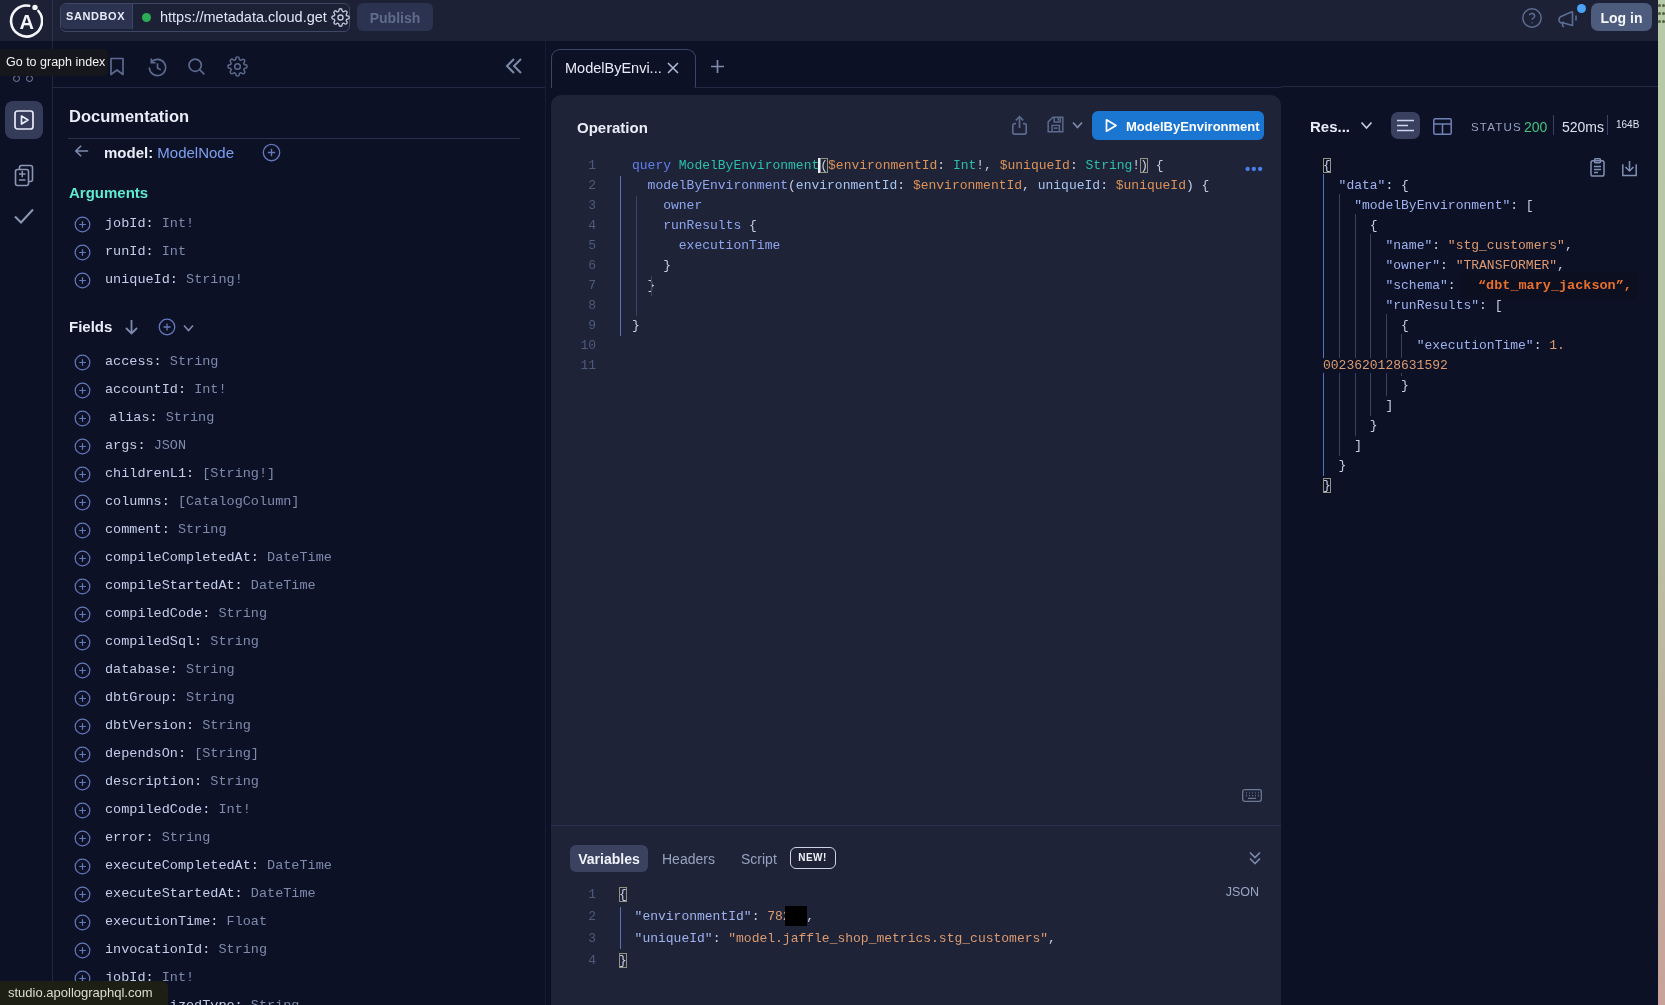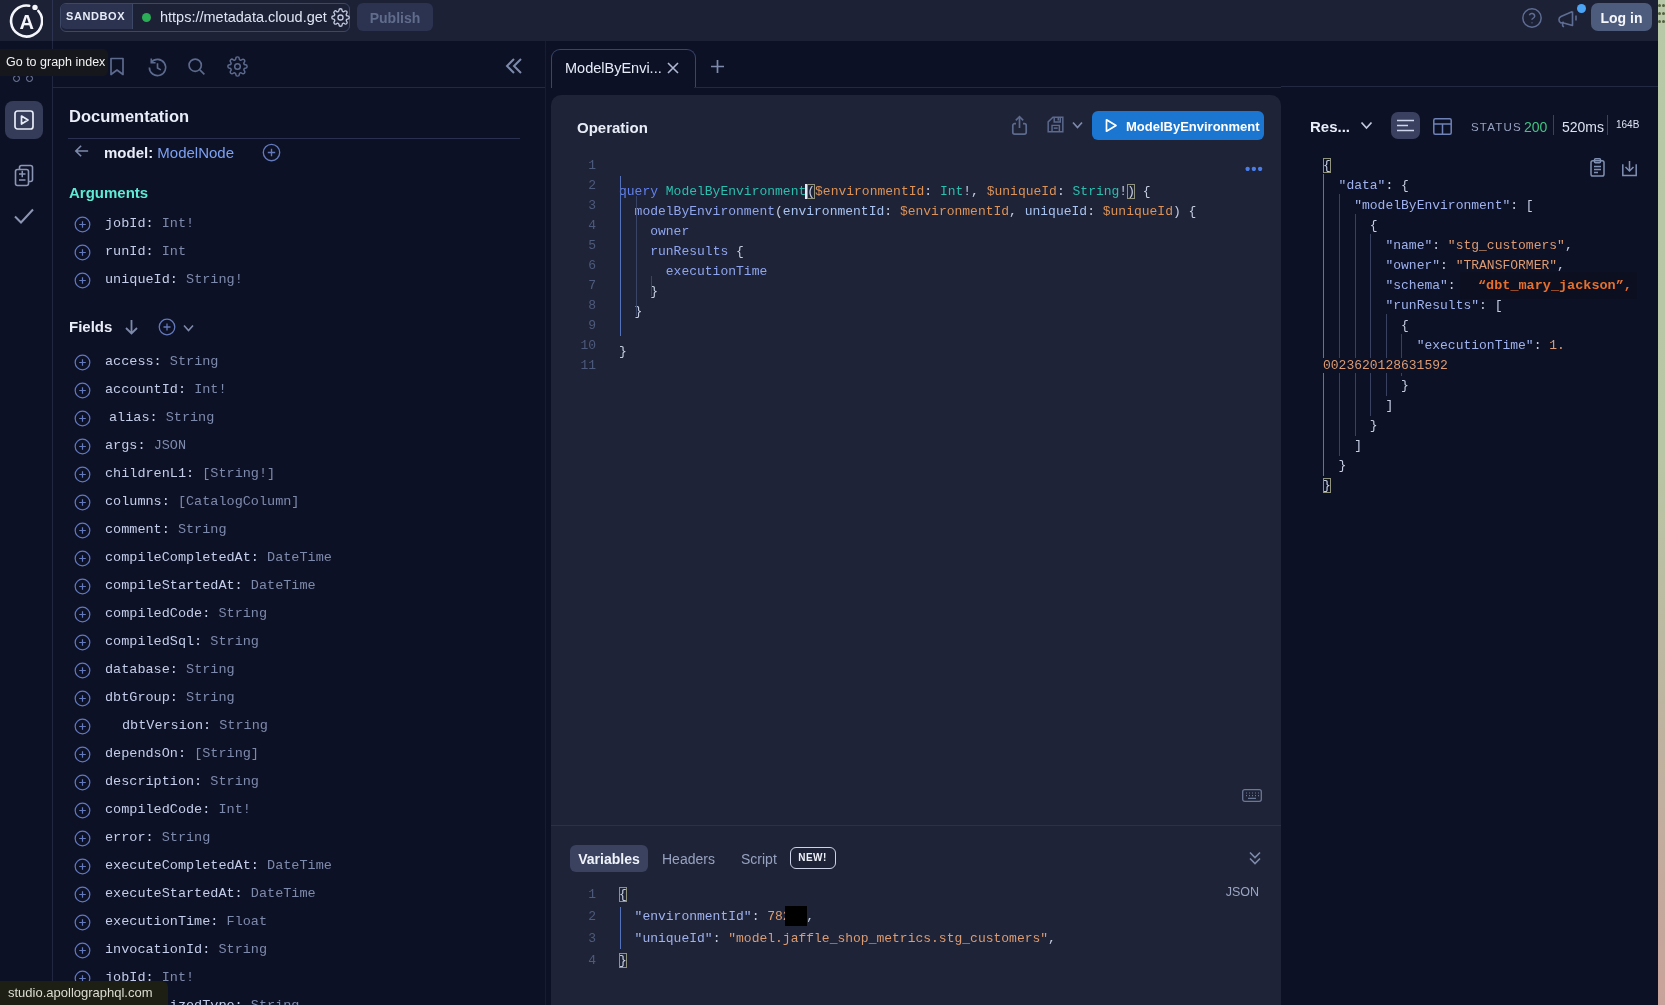--- a/index.html
+++ b/index.html
@@ -200,21 +200,21 @@
       <div class="abs mono" style="left:105px;top:662px;font-size:13.5px;"><span style="color:#c3cde9;">database:</span> <span style="color:#7e8aac;">String</span></div>
       <svg class="abs" style="left:74px;top:690px;" width="17" height="17" viewBox="0 0 19 19" fill="none" stroke="#6379bc" stroke-width="1.35">
         <circle cx="9.5" cy="9.5" r="8.2"></circle>
         <path d="M9.5 5.8 v7.4 M5.8 9.5 h7.4"></path>
       </svg>
       <div class="abs mono" style="left:105px;top:690px;font-size:13.5px;"><span style="color:#c3cde9;">dbtGroup:</span> <span style="color:#7e8aac;">String</span></div>
       <svg class="abs" style="left:74px;top:718px;" width="17" height="17" viewBox="0 0 19 19" fill="none" stroke="#6379bc" stroke-width="1.35">
         <circle cx="9.5" cy="9.5" r="8.2"></circle>
         <path d="M9.5 5.8 v7.4 M5.8 9.5 h7.4"></path>
       </svg>
-      <div class="abs mono" style="left:105px;top:718px;font-size:13.5px;"><span style="color:#c3cde9;margin-left:17px;">dbtVersion:</span> <span style="color:#7e8aac;">String</span></div>
+      <div class="abs mono" style="left:105px;top:718px;font-size:13.5px;"><span style="color:#c3cde9;">dbtVersion:</span> <span style="color:#7e8aac;">String</span></div>
       <svg class="abs" style="left:74px;top:746px;" width="17" height="17" viewBox="0 0 19 19" fill="none" stroke="#6379bc" stroke-width="1.35">
         <circle cx="9.5" cy="9.5" r="8.2"></circle>
         <path d="M9.5 5.8 v7.4 M5.8 9.5 h7.4"></path>
       </svg>
       <div class="abs mono" style="left:105px;top:746px;font-size:13.5px;"><span style="color:#c3cde9;">dependsOn:</span> <span style="color:#7e8aac;">[String]</span></div>
       <svg class="abs" style="left:74px;top:774px;" width="17" height="17" viewBox="0 0 19 19" fill="none" stroke="#6379bc" stroke-width="1.35">
         <circle cx="9.5" cy="9.5" r="8.2"></circle>
         <path d="M9.5 5.8 v7.4 M5.8 9.5 h7.4"></path>
       </svg>
       <div class="abs mono" style="left:105px;top:774px;font-size:13.5px;"><span style="color:#c3cde9;">description:</span> <span style="color:#7e8aac;">String</span></div>
@@ -305,21 +305,21 @@
       <div class="codeline">3</div>
       <div class="codeline">4</div>
       <div class="codeline">5</div>
       <div class="codeline">6</div>
       <div class="codeline">7</div>
       <div class="codeline">8</div>
       <div class="codeline">9</div>
       <div class="codeline">10</div>
       <div class="codeline">11</div>
     </div>
-  <div id="opcode" class="abs mono" style="left:619px;top:156px;margin-top:26px;">
+  <div id="opcode" class="abs mono" style="left:632px;top:156px;">
       <div class="codeline"><span style="color:#6180ef">query </span><span style="color:#2bbfae">ModelByEnvironment</span><span style="border-left:2px solid #e8ecf8;margin-left:-1px;"></span><span style="color:#c5cde2;outline:1px solid #90937e;outline-offset:-1px;">(</span><span style="color:#dd9357">$environmentId</span><span style="color:#c5cde2">: </span><span style="color:#2bbfae">Int</span><span style="color:#c5cde2">!, </span><span style="color:#dd9357">$uniqueId</span><span style="color:#c5cde2">: </span><span style="color:#2bbfae">String</span><span style="color:#c5cde2">!</span><span style="color:#c5cde2;outline:1px solid #90937e;outline-offset:-1px;">)</span><span style="color:#c5cde2"> {</span></div>
       <div class="codeline">  <span style="color:#8fa5ee">modelByEnvironment</span><span style="color:#c5cde2">(</span><span style="color:#a8c3f0">environmentId</span><span style="color:#c5cde2">: </span><span style="color:#dd9357">$environmentId</span><span style="color:#c5cde2">, </span><span style="color:#a8c3f0">uniqueId</span><span style="color:#c5cde2">: </span><span style="color:#dd9357">$uniqueId</span><span style="color:#c5cde2">) {</span></div>
       <div class="codeline">    <span style="color:#8fa5ee">owner</span></div>
       <div class="codeline">    <span style="color:#8fa5ee">runResults</span><span style="color:#c5cde2"> {</span></div>
       <div class="codeline">      <span style="color:#8fa5ee">executionTime</span></div>
       <div class="codeline">    <span style="color:#c5cde2">}</span></div>
       <div class="codeline">  <span style="color:#c5cde2">}</span></div>
       <div class="codeline"></div>
       <div class="codeline"><span style="color:#c5cde2">}</span></div>
     </div>

